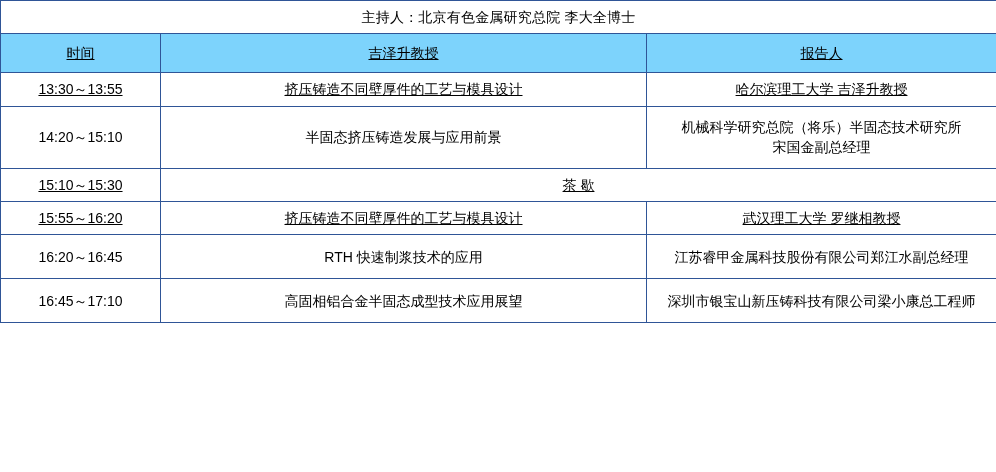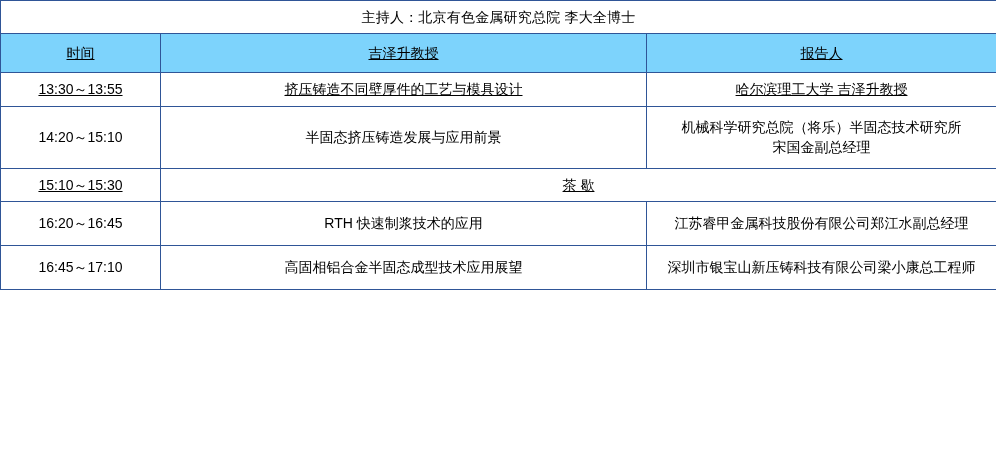--- a/index.html
+++ b/index.html
@@ -90,20 +90,25 @@
         </tr>
         <tr class="row-h3">
           <td>14:20～15:10</td>
           <td>半固态挤压铸造发展与应用前景</td>
           <td class="speaker">机械科学研究总院（将乐）半固态技术研究所<br>宋国金副总经理</td>
         </tr>
         <tr class="row-h1">
           <td>15:10～15:30</td>
           <td colspan="2" class="break">茶 歇</td>
         </tr>
+        <tr class="row-h1">
+          <td>15:55～16:20</td>
+          <td>挤压铸造不同壁厚件的工艺与模具设计</td>
+          <td class="speaker">武汉理工大学 罗继相教授</td>
+        </tr>
         <tr class="row-h2">
           <td>16:20～16:45</td>
           <td>RTH 快速制浆技术的应用</td>
           <td class="speaker">江苏睿甲金属科技股份有限公司郑江水副总经理</td>
         </tr>
         <tr class="row-h2">
           <td>16:45～17:10</td>
           <td>高固相铝合金半固态成型技术应用展望</td>
           <td class="speaker">深圳市银宝山新压铸科技有限公司梁小康总工程师</td>
         </tr>

